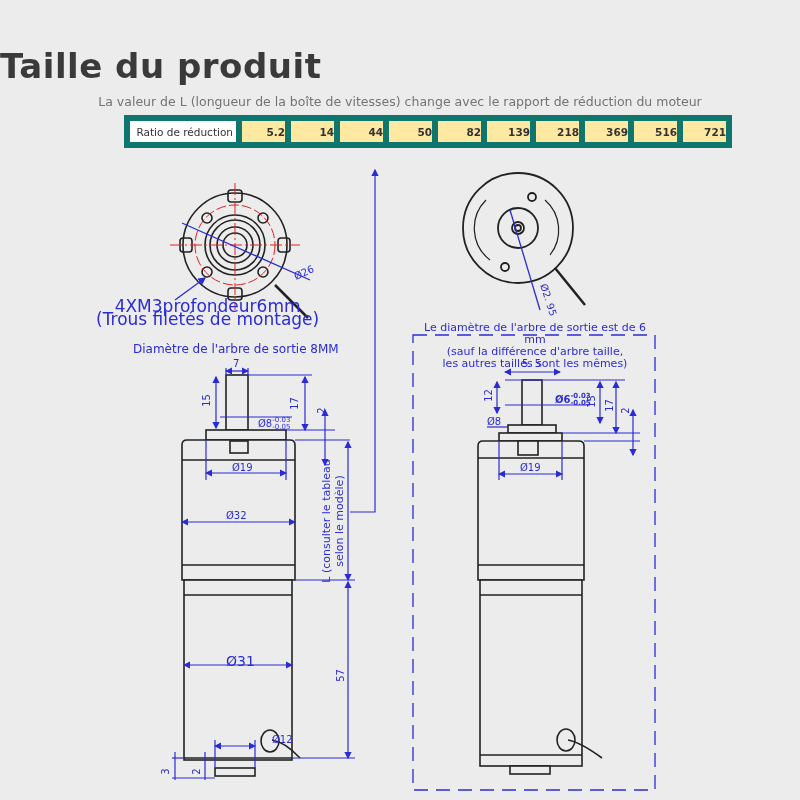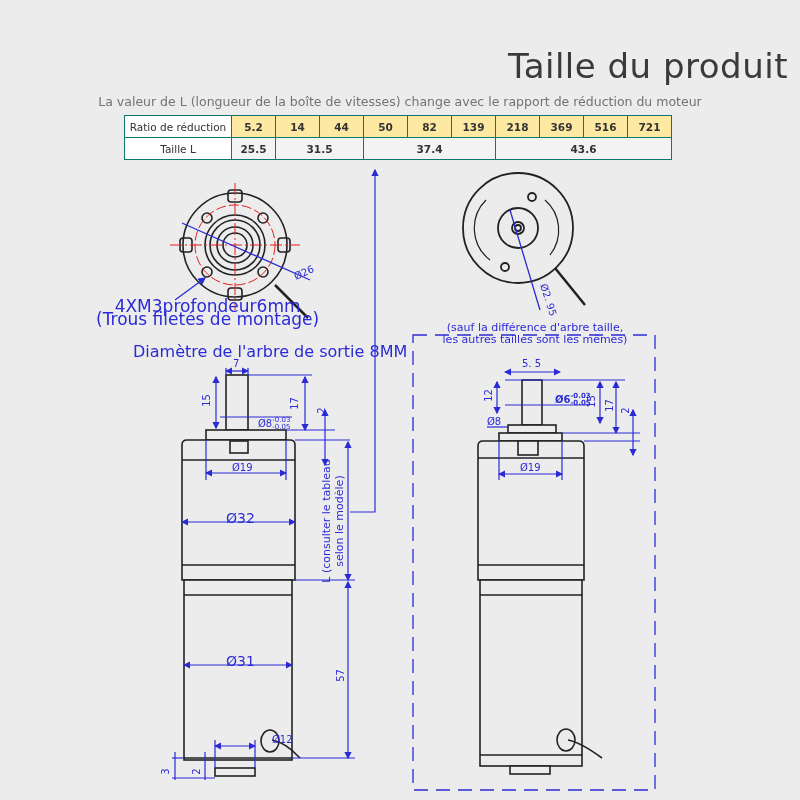--- a/index.html
+++ b/index.html
@@ -1,20 +1,20 @@
 <!DOCTYPE html>
 <html><head>
 <meta charset="utf-8">
 <style>
   html, body { margin:0; padding:0; }
   body { width:800px; height:800px; background:#ececec; position:relative; overflow:hidden; font-family:"DejaVu Sans", sans-serif; }
-  .title { position:absolute; left:0; width:788px; top:46px; text-align:right; font-size:34px; color:#3a3a3a; letter-spacing:0.5px; font-family:"DejaVu Sans", sans-serif; }
+  .title { position:absolute; left:0; width:788px; top:46px; text-align:left; font-size:34px; color:#3a3a3a; letter-spacing:0.5px; font-family:"DejaVu Sans", sans-serif;font-weight:bold; }
   .subtitle { position:absolute; left:0; width:800px; top:94px; text-align:center; font-size:12.5px; color:#737373; }
   table.spec { position:absolute; left:124px; top:115px; border-collapse:collapse; font-size:10.5px; color:#333; }
-  table.spec td { border:1px solid #0f766e; height:21px; text-align:center; padding:0; }
+  table.spec td { border:6px solid #0f766e; height:21px; text-align:right; padding:0; }
   table.spec td.hdr { background:#fff; width:100px; padding:0 3px; }
   table.spec td.ratio { background:#fde9a2; width:43px; font-weight:bold; }
   table.spec td.size { background:#f3f3f3; font-weight:bold; }
   svg.draw { position:absolute; left:0; top:0; }
   .lbl { position:absolute; color:#2b2bd6; font-size:12px; white-space:nowrap; }
   .note { position:absolute; color:#2b2bd6; font-size:11px; text-align:center; line-height:12px; }
 </style>
 </head>
 <body>
 
@@ -28,27 +28,20 @@
     <td class="ratio">5.2</td>
     <td class="ratio">14</td>
     <td class="ratio">44</td>
     <td class="ratio">50</td>
     <td class="ratio">82</td>
     <td class="ratio">139</td>
     <td class="ratio">218</td>
     <td class="ratio">369</td>
     <td class="ratio">516</td>
     <td class="ratio">721</td>
-  </tr>
-  <tr>
-    <td class="hdr">Taille L</td>
-    <td class="size" colspan="1">25.5</td>
-    <td class="size" colspan="2">31.5</td>
-    <td class="size" colspan="3">37.4</td>
-    <td class="size" colspan="4">43.6</td>
   </tr>
 </tbody>
   </table>
 
 <svg class="draw" width="800" height="800" viewBox="0 0 800 800">
   <defs>
     <marker id="arr" markerWidth="6" markerHeight="6" refX="5" refY="3" orient="auto-start-reverse">
       <path d="M0,0 L6,3 L0,6 z" fill="#2b2bd6"></path>
     </marker>
   </defs>
@@ -170,41 +163,42 @@
     <line x1="499" y1="441" x2="499" y2="480"></line>
       <line x1="562" y1="441" x2="562" y2="480"></line>
     <line x1="499" y1="474" x2="562" y2="474" marker-start="url(#arr)" marker-end="url(#arr)"></line>
   </g>
 </svg>
 
 <div class="lbl" style="left:96px; top:300px; font-size:17px; line-height:13px; text-align:center;">
   <div>4XM3profondeur6mm</div>
   <div>(Trous filetés de montage)</div>
 </div>
-<div class="lbl" style="left:133px; top:342px; font-size:16px;">Diamètre de l'arbre de sortie 8MM</div>
+<div class="lbl" style="left:133px; top:342px; font-size:12px;">Diamètre de l'arbre de sortie 8MM</div>
 
 <div class="lbl" style="left:233px; top:358px; font-size:10px;">7</div>
 <div class="lbl" style="left:200px; top:395px; font-size:10px; transform:rotate(-90deg);">15</div>
 <div class="lbl" style="left:258px; top:417px; font-size:10px;"><span>Ø8</span><span style="font-size:7px; display:inline-block; line-height:7px; vertical-align:middle;"><span>-0.03</span><br><span>-0.05</span></span></div>
 <div class="lbl" style="left:288px; top:398px; font-size:10px; transform:rotate(-90deg);">17</div>
 <div class="lbl" style="left:318px; top:405px; font-size:10px; transform:rotate(-90deg);">2</div>
 <div class="lbl" style="left:232px; top:462px; font-size:10px;">Ø19</div>
-<div class="lbl" style="left:226px; top:510px; font-size:14px;">Ø32</div>
+<div class="lbl" style="left:226px; top:510px; font-size:10px;">Ø32</div>
 <div class="lbl" style="left:226px; top:653px; font-size:14px;">Ø31</div>
 <div class="lbl" style="left:334px; top:670px; font-size:10px; transform:rotate(-90deg);">57</div>
 <div class="lbl" style="left:224px; top:734px; font-size:10px;margin-left:48px;">Ø12</div>
 <div class="lbl" style="left:162px; top:766px; font-size:10px; transform:rotate(-90deg);">3</div>
 <div class="lbl" style="left:193px; top:766px; font-size:10px; transform:rotate(-90deg);">2</div>
 
 <div class="lbl" style="left:258px; top:508px; width:150px; font-size:11px; line-height:13px; text-align:center; transform:rotate(-90deg); transform-origin:center;">
   <div>L (consulter le tableau</div>
   <div>selon le modèle)</div>
 </div>
 
 <div class="note" style="left:413px; top:322px; width:244px;">
+  <div>Le diamètre de l'arbre de sortie est de 6 mm</div>
   <div>(sauf la différence d'arbre taille,</div>
   <div>les autres tailles sont les mêmes)</div>
 </div>
 <div class="lbl" style="left:522px; top:358px; font-size:10px;">5. 5</div>
 <div class="lbl" style="left:482px; top:390px; font-size:10px; transform:rotate(-90deg);">12</div>
 <div class="lbl" style="left:555px; top:393px; font-size:10px;font-weight:bold;"><span>Ø6</span><span style="font-size:7px; display:inline-block; line-height:7px; vertical-align:middle;"><span>-0.03</span><br><span>-0.05</span></span></div>
 <div class="lbl" style="left:585px; top:396px; font-size:10px; transform:rotate(-90deg);">15</div>
 <div class="lbl" style="left:603px; top:400px; font-size:10px; transform:rotate(-90deg);">17</div>
 <div class="lbl" style="left:622px; top:405px; font-size:10px; transform:rotate(-90deg);">2</div>
 <div class="lbl" style="left:487px; top:416px; font-size:10px;">Ø8</div>

